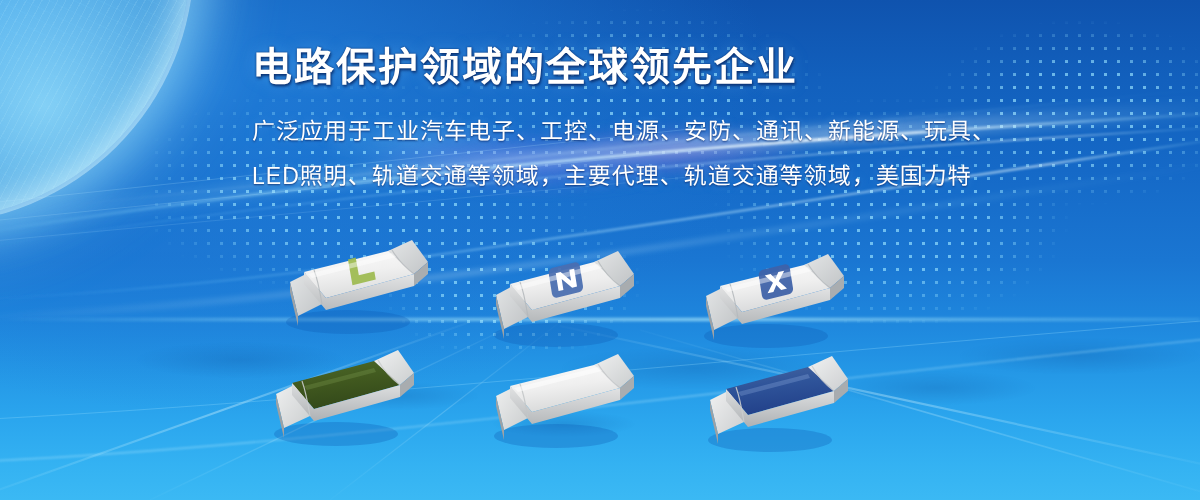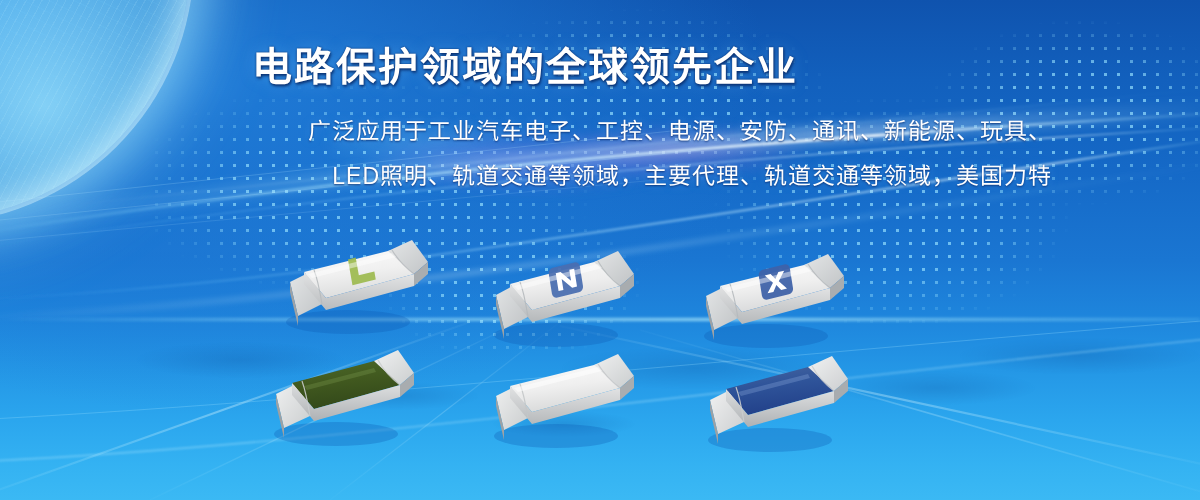--- a/index.html
+++ b/index.html
@@ -178,21 +178,20 @@
   }
   .subline {
     font-size: 23px;
     color: #ffffff;
     line-height: 1.95;
     letter-spacing: 1px;
     text-shadow:
       0 1px 2px rgba(10,45,110,.85),
       0 0 10px rgba(90,170,240,.40);
     white-space: nowrap;
-    text-align: right;
   }
 
   
   .parts { position: absolute; inset: 0; }
   .part {
     position: absolute;
     width: 150px;
     height: 150px;
   }
   .part svg { display: block; overflow: visible; }

